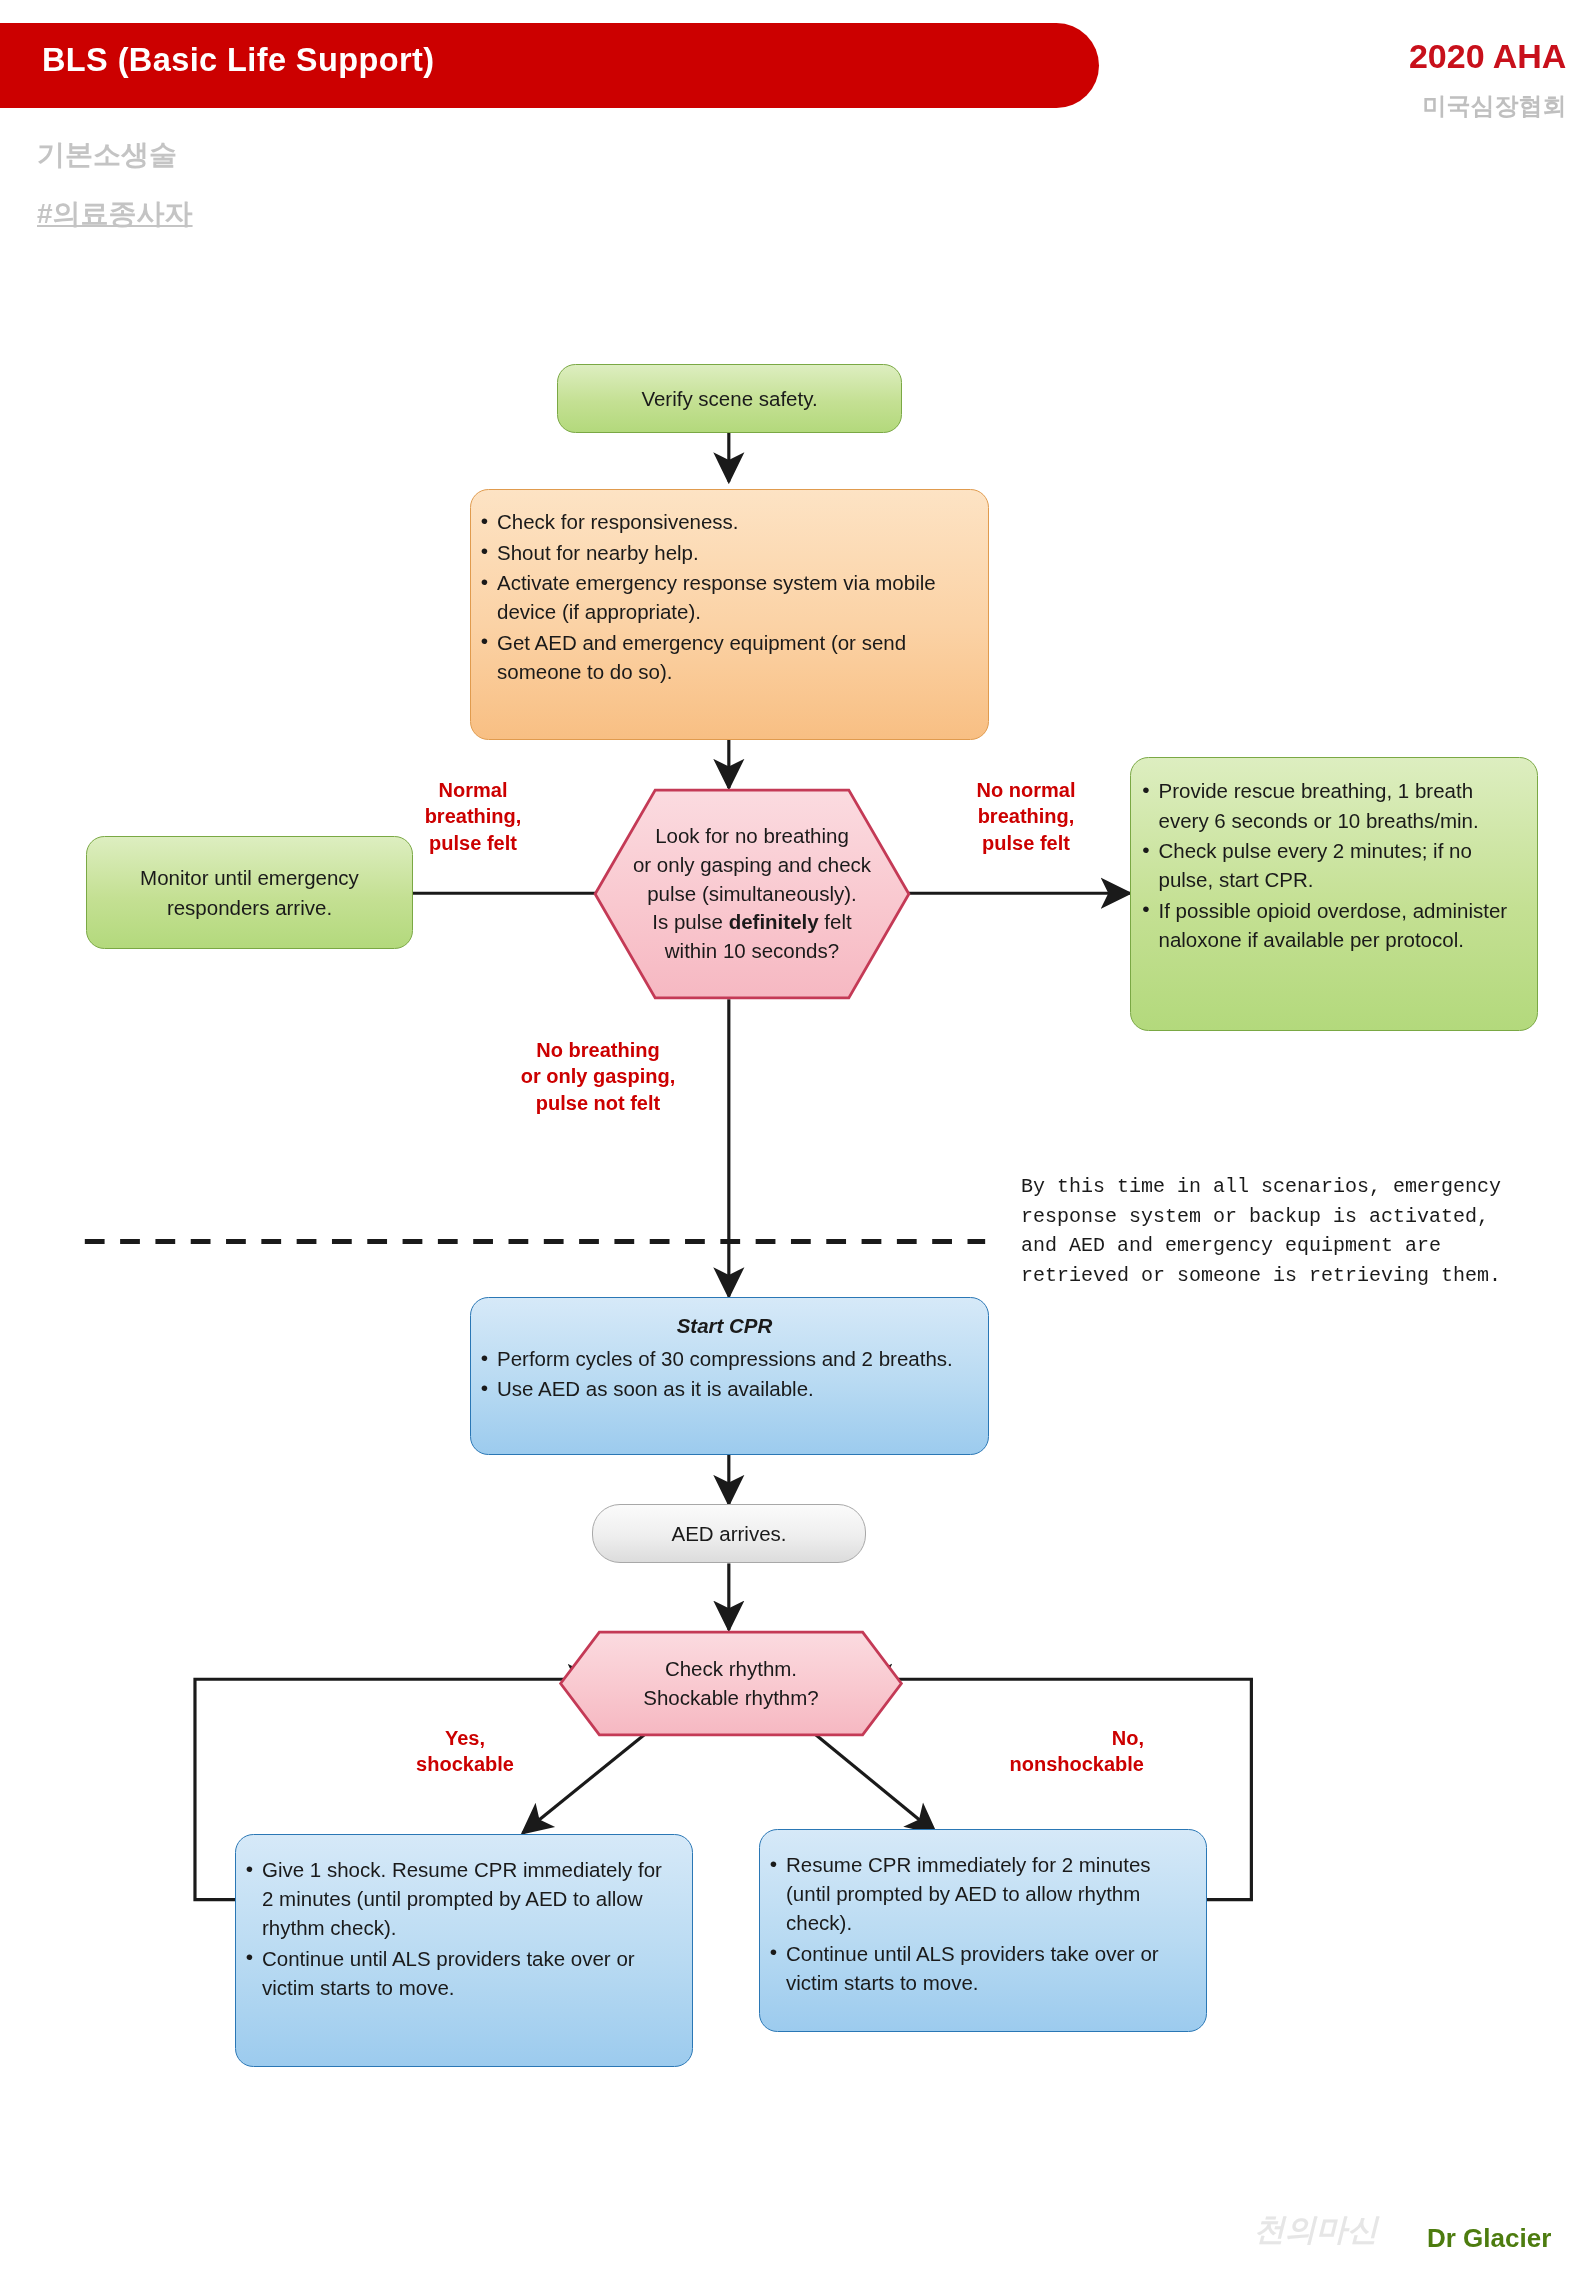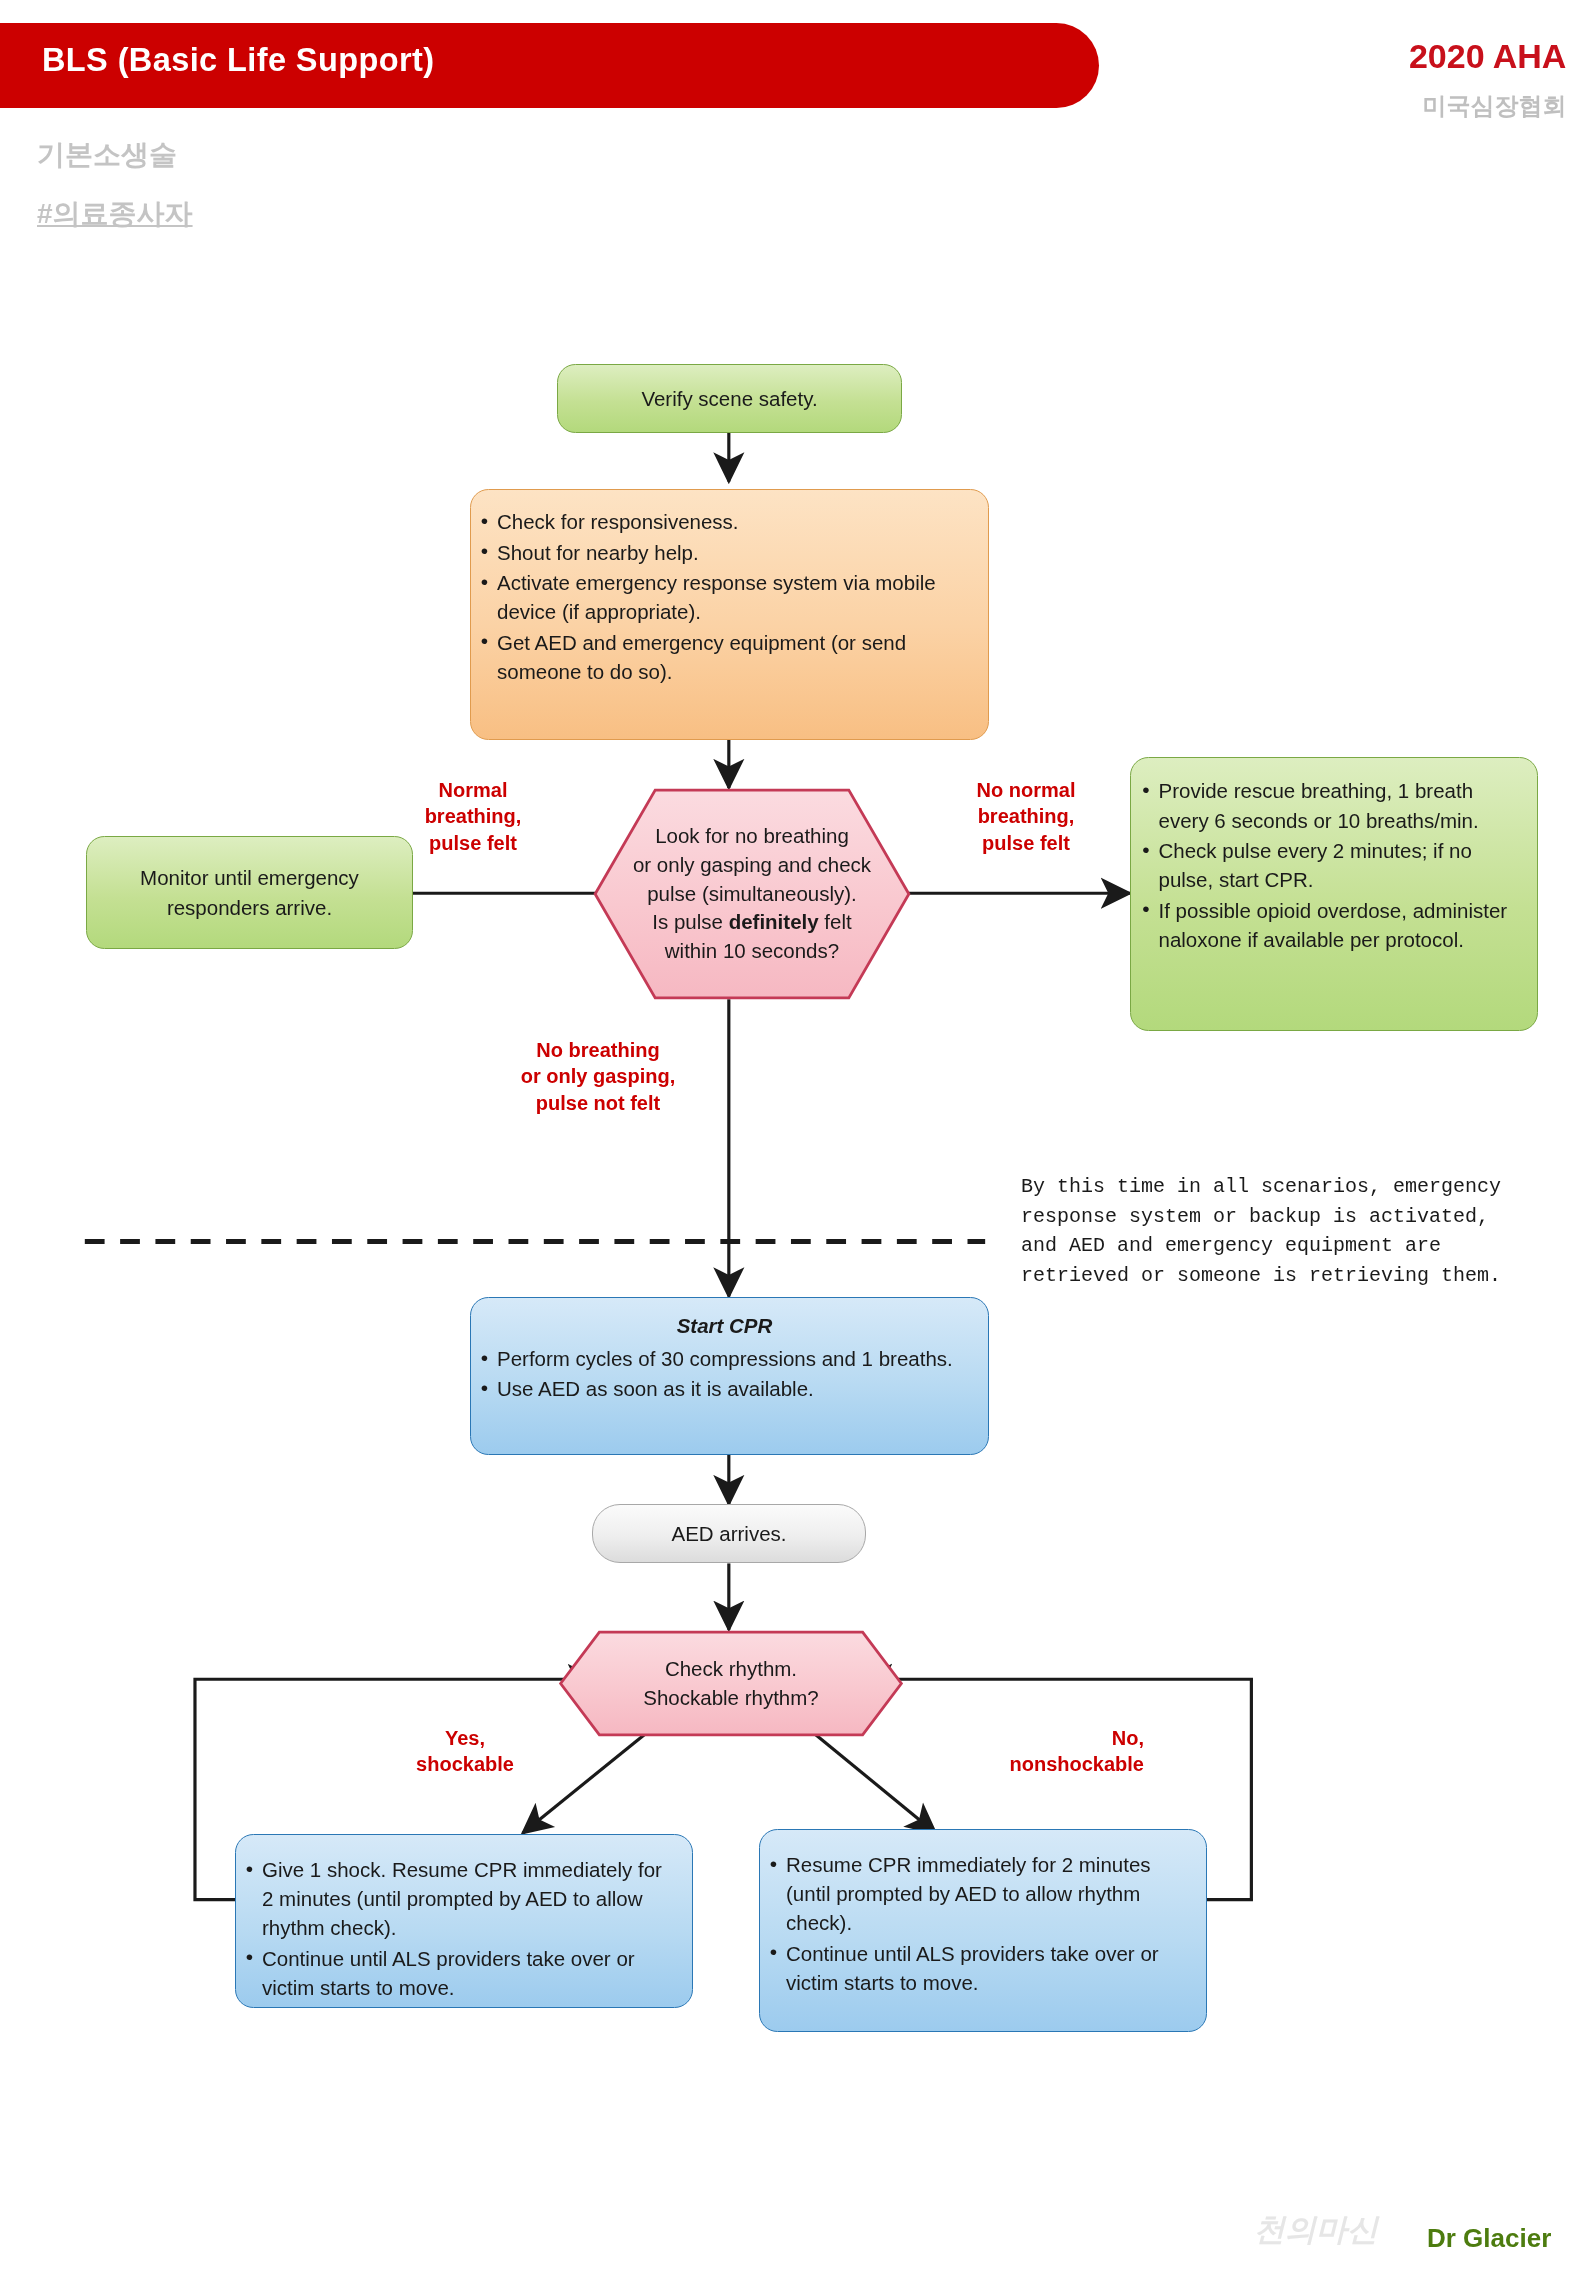--- a/index.html
+++ b/index.html
@@ -298,21 +298,21 @@
 pulse not felt</span>
 </div>
 
 <div class="note-text" style="left:1021px; top:1172px; width:494px;">
   <span>By this time in all scenarios, emergency response system or backup is activated, and AED and emergency equipment are retrieved or someone is retrieving them.</span>
 </div>
 
 <div class="node node-blue" style="left:470px; top:1297px; width:519px; height:158px; padding:12.7px 17px 0 7px;">
   <div style="text-align:center; font-weight:bold; margin-bottom:4.2px;font-style:italic;">Start CPR</div>
   <ul>
-    <li><span>Perform cycles of 30 compressions and 1 breaths.</span></li>
+    <li><span>Perform cycles of 30 compressions and 2 breaths.</span></li>
     <li><span>Use AED as soon as it is available.</span></li>
   </ul>
 </div>
 
 <div class="node node-gray node-center" style="left:592px; top:1504px; width:274px; height:59px;">
   <span>AED arrives.</span>
 </div>
 
 <div class="hexwrap" style="left:558px; top:1630px; width:346px; height:107px;">
   <svg width="346" height="107" viewBox="0 0 490 152">
@@ -335,21 +335,21 @@
 
 <div class="branch-label" style="left:373px; top:1725px; width:184px;">
   <span style="white-space:pre-line">Yes,
 shockable</span>
 </div>
 <div class="branch-label" style="left:932px; top:1725px; width:212px;text-align:right;">
   <span style="white-space:pre-line">No,
 nonshockable</span>
 </div>
 
-<div class="node node-blue" style="left:235px; top:1834px; width:458px; height:174px; padding:20px 15.5px 0 7px;">
+<div class="node node-blue" style="left:235px; top:1834px; width:458px; height:233px; padding:20px 15.5px 0 7px;">
   <ul>
     <li><span>Give 1 shock. Resume CPR immediately for 2 minutes (until prompted by AED to allow rhythm check).</span></li>
     <li><span>Continue until ALS providers take over or victim starts to move.</span></li>
   </ul>
 </div>
 
 <div class="node node-blue" style="left:759px; top:1829px; width:448px; height:203px; padding:20px 15.5px 0 7px;">
   <ul>
     <li><span>Resume CPR immediately for 2 minutes (until prompted by AED to allow rhythm check).</span></li>
     <li><span>Continue until ALS providers take over or victim starts to move.</span></li>

